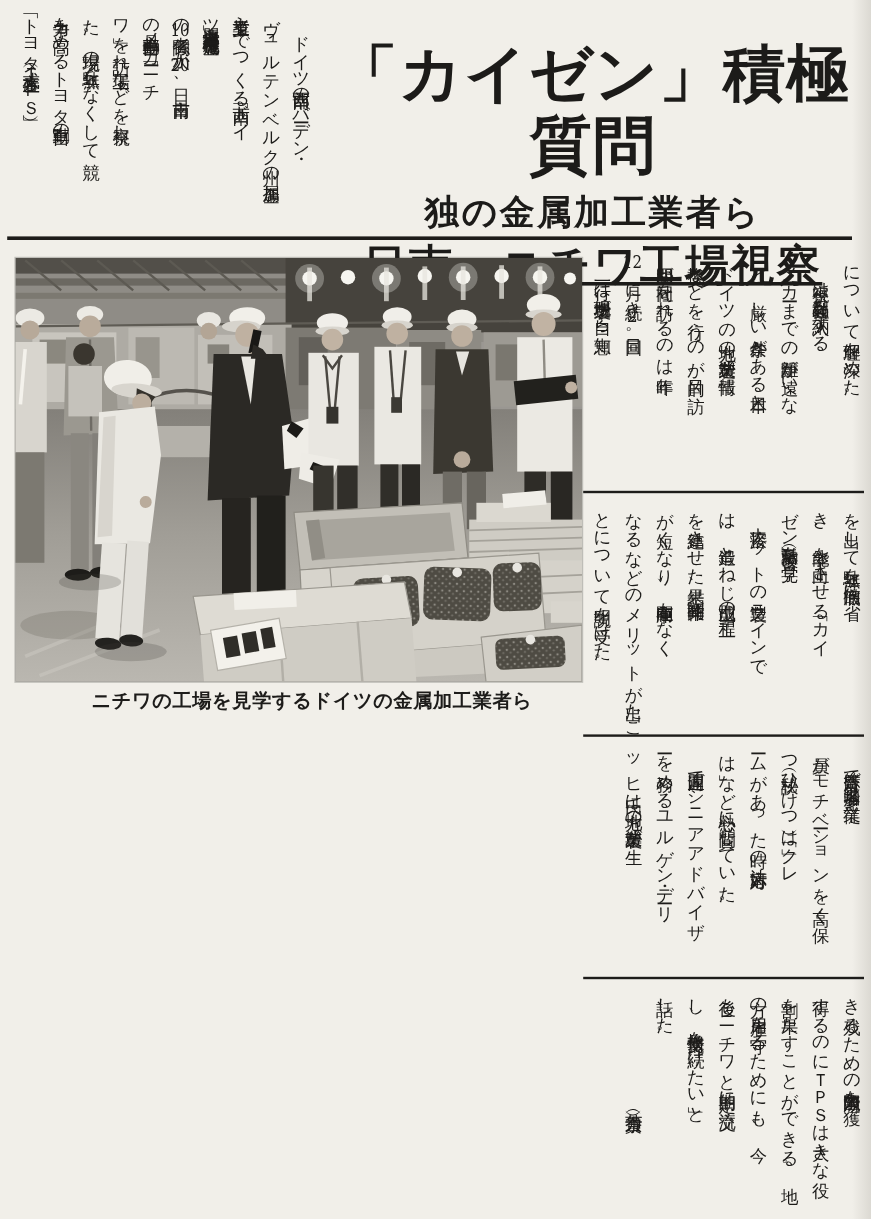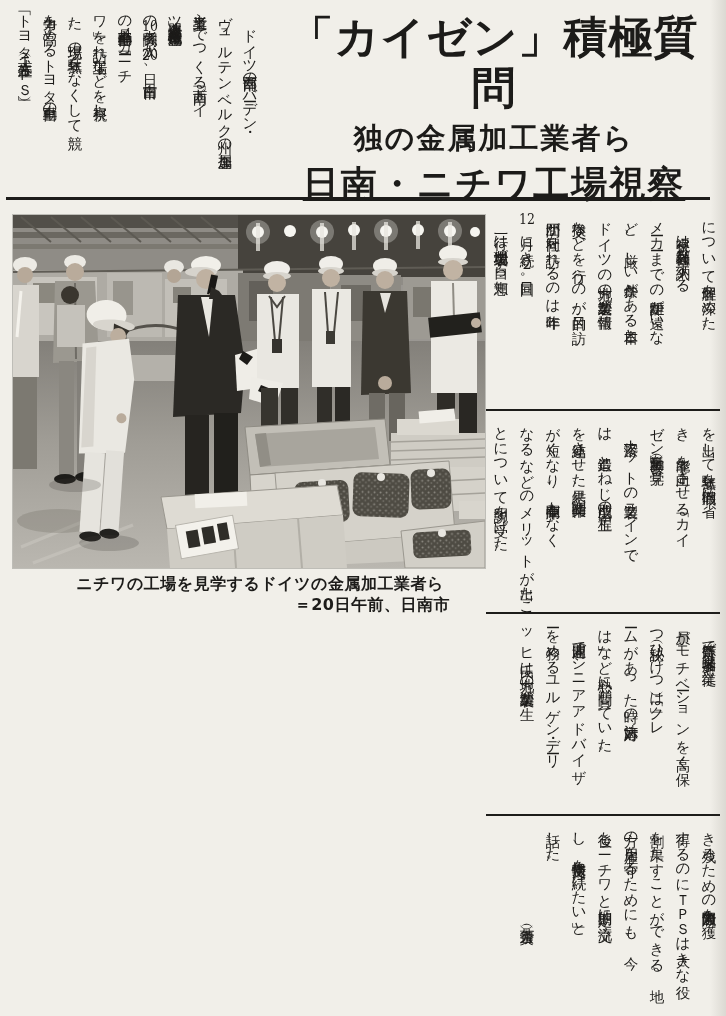--- a/index.html
+++ b/index.html
@@ -27,21 +27,21 @@
     left:8px;top:6px;width:254px;height:192px;
     font-size:14.5px;line-height:25px;letter-spacing:-1px;
   }
   .body-block{
     left:484px;width:238px;height:194px;
     font-size:14.5px;line-height:26px;letter-spacing:-0.6px;
   }
   
   .headline-area{position:absolute;left:268px;top:0;width:452px;text-align:center;}
   .headline-main{
-    margin:12px 0 0 0;font-size:44px;font-weight:800;letter-spacing:1px;
+    margin:32px 0 0 0;font-size:52px;font-weight:800;letter-spacing:1px;
     font-family:"DejaVu Serif","Liberation Serif",serif;line-height:1.15;
   }
   .headline-sub{
     margin:10px 0 0 0;font-size:29px;font-weight:700;letter-spacing:2px;
     font-family:"DejaVu Sans","Liberation Sans",sans-serif;line-height:1.1;
   }
   .headline-second{
     margin:8px 0 0 0;font-size:36px;font-weight:800;letter-spacing:2px;
     font-family:"DejaVu Serif","Liberation Serif",serif;line-height:1.15;text-decoration:underline;
   }
@@ -331,21 +331,20 @@
         <polygon points="388,316 472,306 472,353 392,353" fill="#d2cfc7" stroke="#9a978f" stroke-width="1"></polygon>
         <rect x="400" y="316" width="58" height="26" rx="6" fill="url(#speck)" transform="rotate(-3 429 329)"></rect>
         <circle cx="429" cy="318" r="4" fill="#e8e6e0"></circle>
         <rect x="446" y="286" width="26" height="18" fill="#d8d5cd"></rect>
       </g>
     </svg>
   </div>
 
   <div class="caption">
     <p class="l1">ニチワの工場を見学するドイツの金属加工業者ら</p>
-    <p class="l2">＝20日午前、日南市</p>
   </div>
 
   <div class="vtext body-block" style="top:212px;">
       <p>について理解を深めた。</p>
       <p>　視察は自社製品を納入する</p>
       <p>メーカーまでの距離が遠いな</p>
       <p>ど、厳しい条件がある日本と</p>
       <p>ドイツの地方の製造業が情報</p>
       <p>交換などを行うのが目的。訪</p>
       <p>問団が同社を訪れるのは昨年</p>

